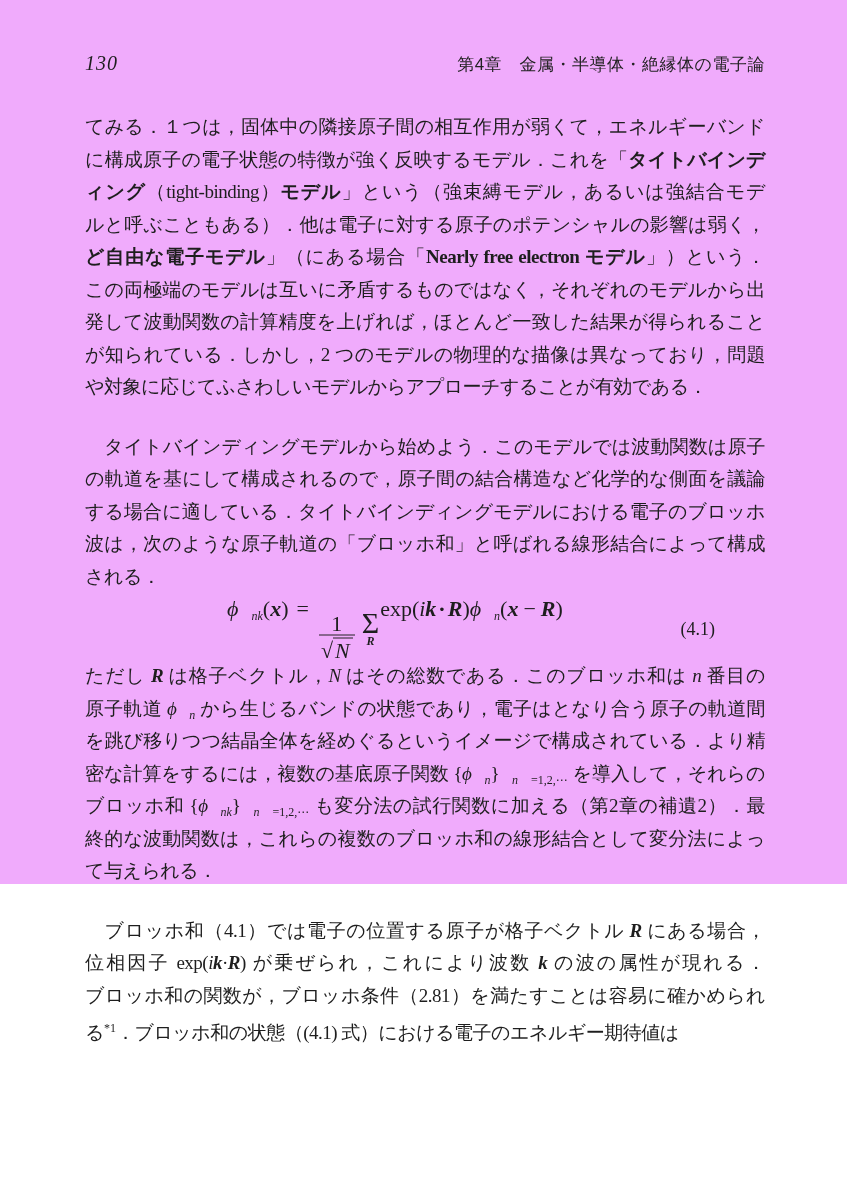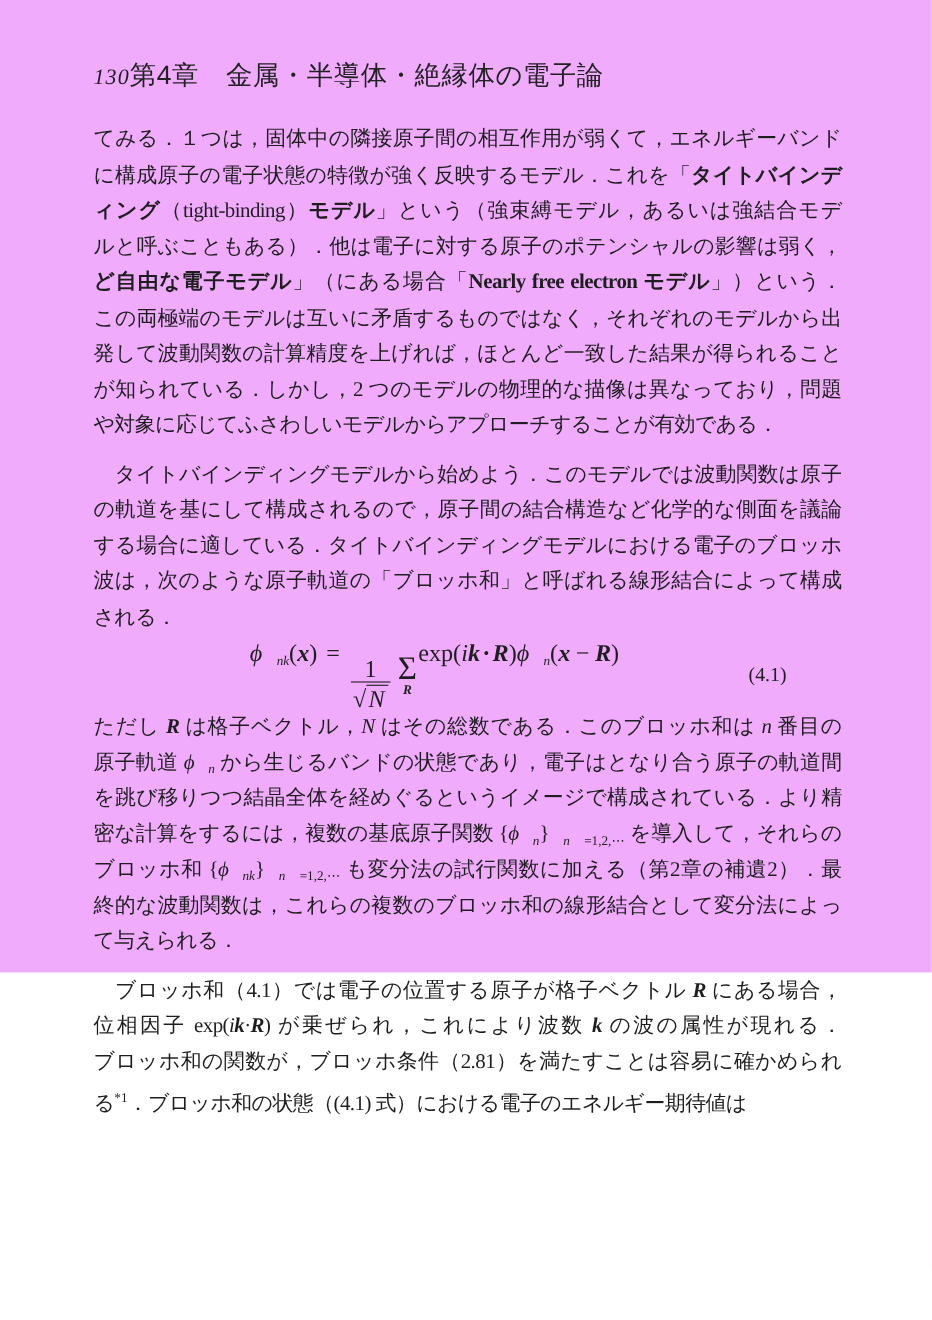--- a/index.html
+++ b/index.html
@@ -13,29 +13,29 @@
   
   .running-head {
     position:absolute; top:52px; left:85px; width:680px;
     display:flex; align-items:baseline;
   }
   .pgnum {
     font-size:20px; font-style:italic; letter-spacing:1px;
     font-family:"Liberation Serif", serif;
   }
   .chapter {
-    flex:1; text-align:left;
+    flex:1; text-align:right;
     font-family:"Liberation Sans", sans-serif;
-    font-size:24px; letter-spacing:0.5px; color:#222;
+    font-size:17px; letter-spacing:0.5px; color:#222;
   }
 
   
   .content { position:absolute; top:111px; left:85px; width:680px; }
   .para { margin:0; }
-  .para + .para { margin-top:12px; }
+  .para + .para { margin-top:27px; }
   .line {
     height:32.5px; line-height:32.5px; font-size:19px;
     letter-spacing:-0.5px;
     text-align:justify; text-align-last:justify;
     text-justify:inter-character;
     white-space:normal; overflow:visible;
   }
   .line.last { text-align-last:left; }
 
   .sb  { font-family:"Liberation Sans", sans-serif; font-weight:bold; }  

